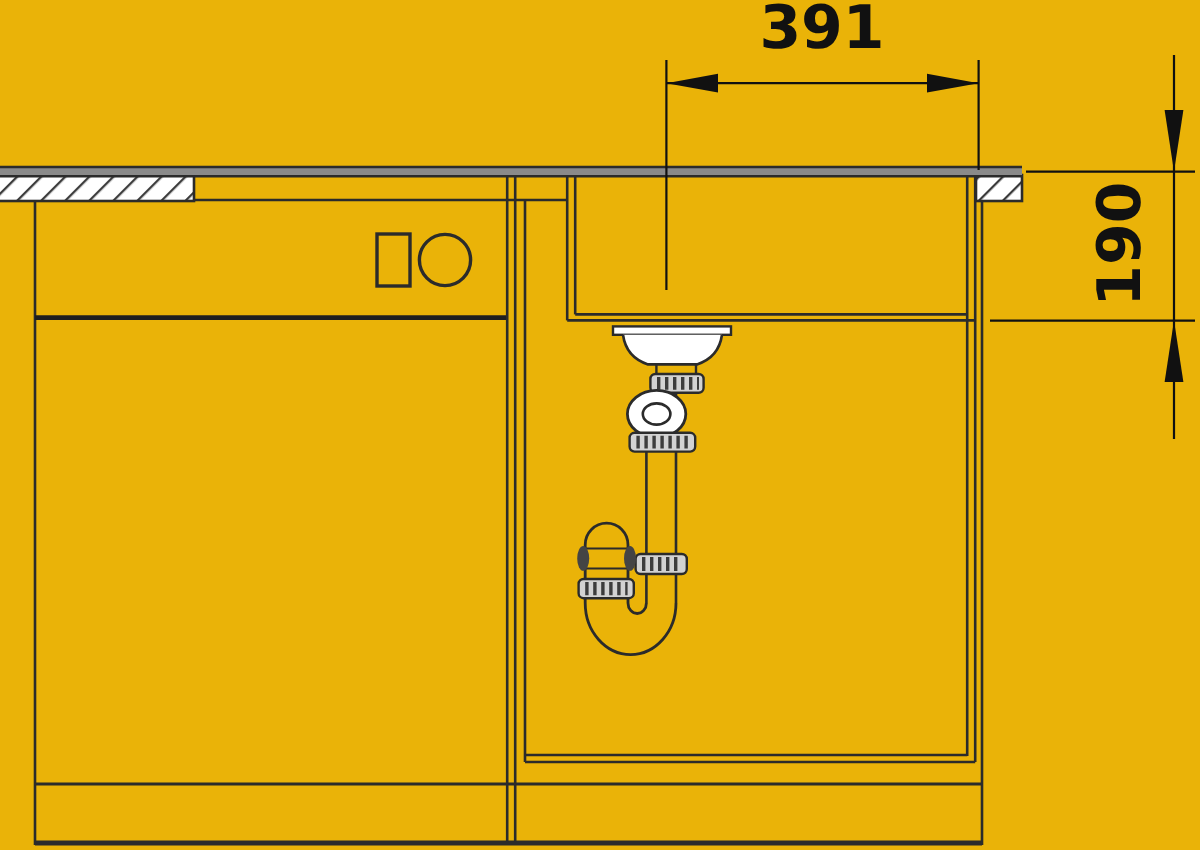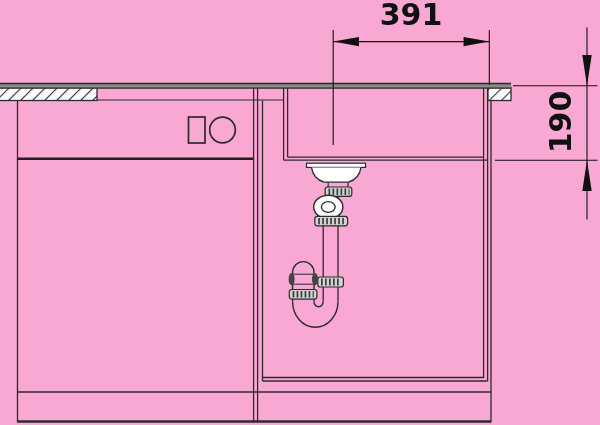--- a/index.html
+++ b/index.html
@@ -1,19 +1,19 @@
 <!DOCTYPE html>
 <html><head>
 <meta charset="utf-8">
 <style>
   html,body{margin:0;padding:0;background:#ffffff;}
   .canvas{
     position:relative;
     width:600px;height:425px;
-    background:#f9a8d4;
+    background:#eab308;
     overflow:hidden;
     font-family:"DejaVu Sans","Liberation Sans",sans-serif;
   }
   .canvas svg{position:absolute;left:0;top:0;}
   .dim-label{
     position:absolute;
     color:#111111;
     font-family:"DejaVu Sans","Liberation Sans",sans-serif;
     font-weight:bold;
     font-size:30px;

